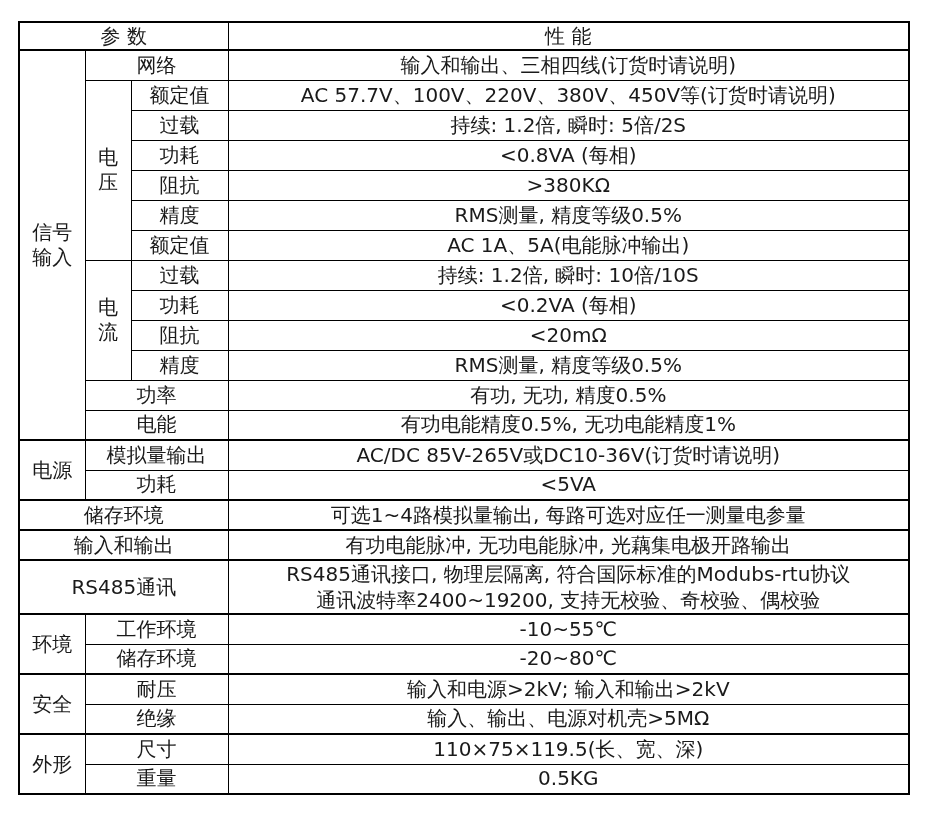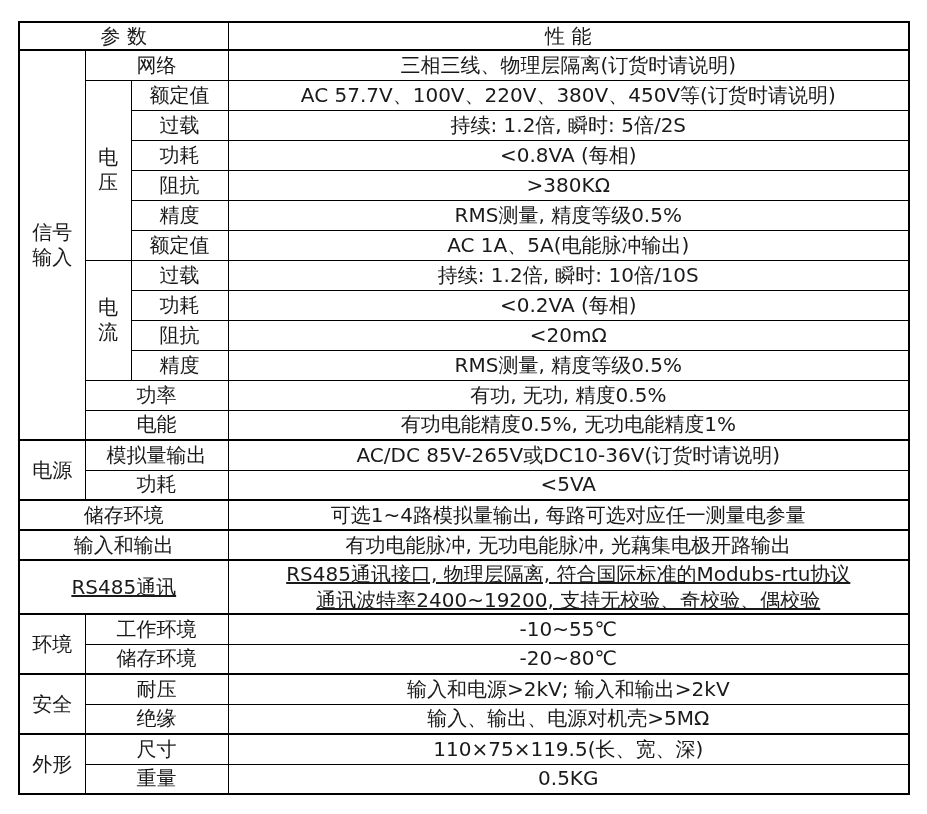--- a/index.html
+++ b/index.html
@@ -28,21 +28,21 @@
     text-align: center;
     vertical-align: middle;
     padding: 0 2px;
     font-size: 20px;
     line-height: 1.25;
     overflow: hidden;
     margin-left: 24px;
   }
   tr.r { height: 30px; }
   tr.r-header { height: 28px; }
-  tr.r-tall { height: 49px; text-decoration: underline; }
+  tr.r-tall { height: 49px; }
   
   tr.section td { border-top-width: 2px; }
   td.stack { white-space: pre-line; line-height: 1.3; }
   td.val { }
   .two-line div { line-height: 26px; }
 </style>
 </head>
 <body>
 
 <div class="spec-wrap">
@@ -57,21 +57,21 @@
     <tbody>
         <tr class="r-header">
       <td colspan="3">参 数</td>
       <td>性 能</td>
     </tr>
 
     <tr class="r section">
       <td rowspan="13" class="stack">信号
 输入</td>
       <td colspan="2">网络</td>
-      <td class="val">三相三线、物理层隔离(订货时请说明)</td>
+      <td class="val">输入和输出、三相四线(订货时请说明)</td>
     </tr>
 
     <tr class="r">
       <td rowspan="6" class="stack">电
 压</td>
       <td>额定值</td>
       <td class="val">AC 57.7V、100V、220V、380V、450V等(订货时请说明)</td>
     </tr>
     <tr class="r">
       <td>过载</td>

